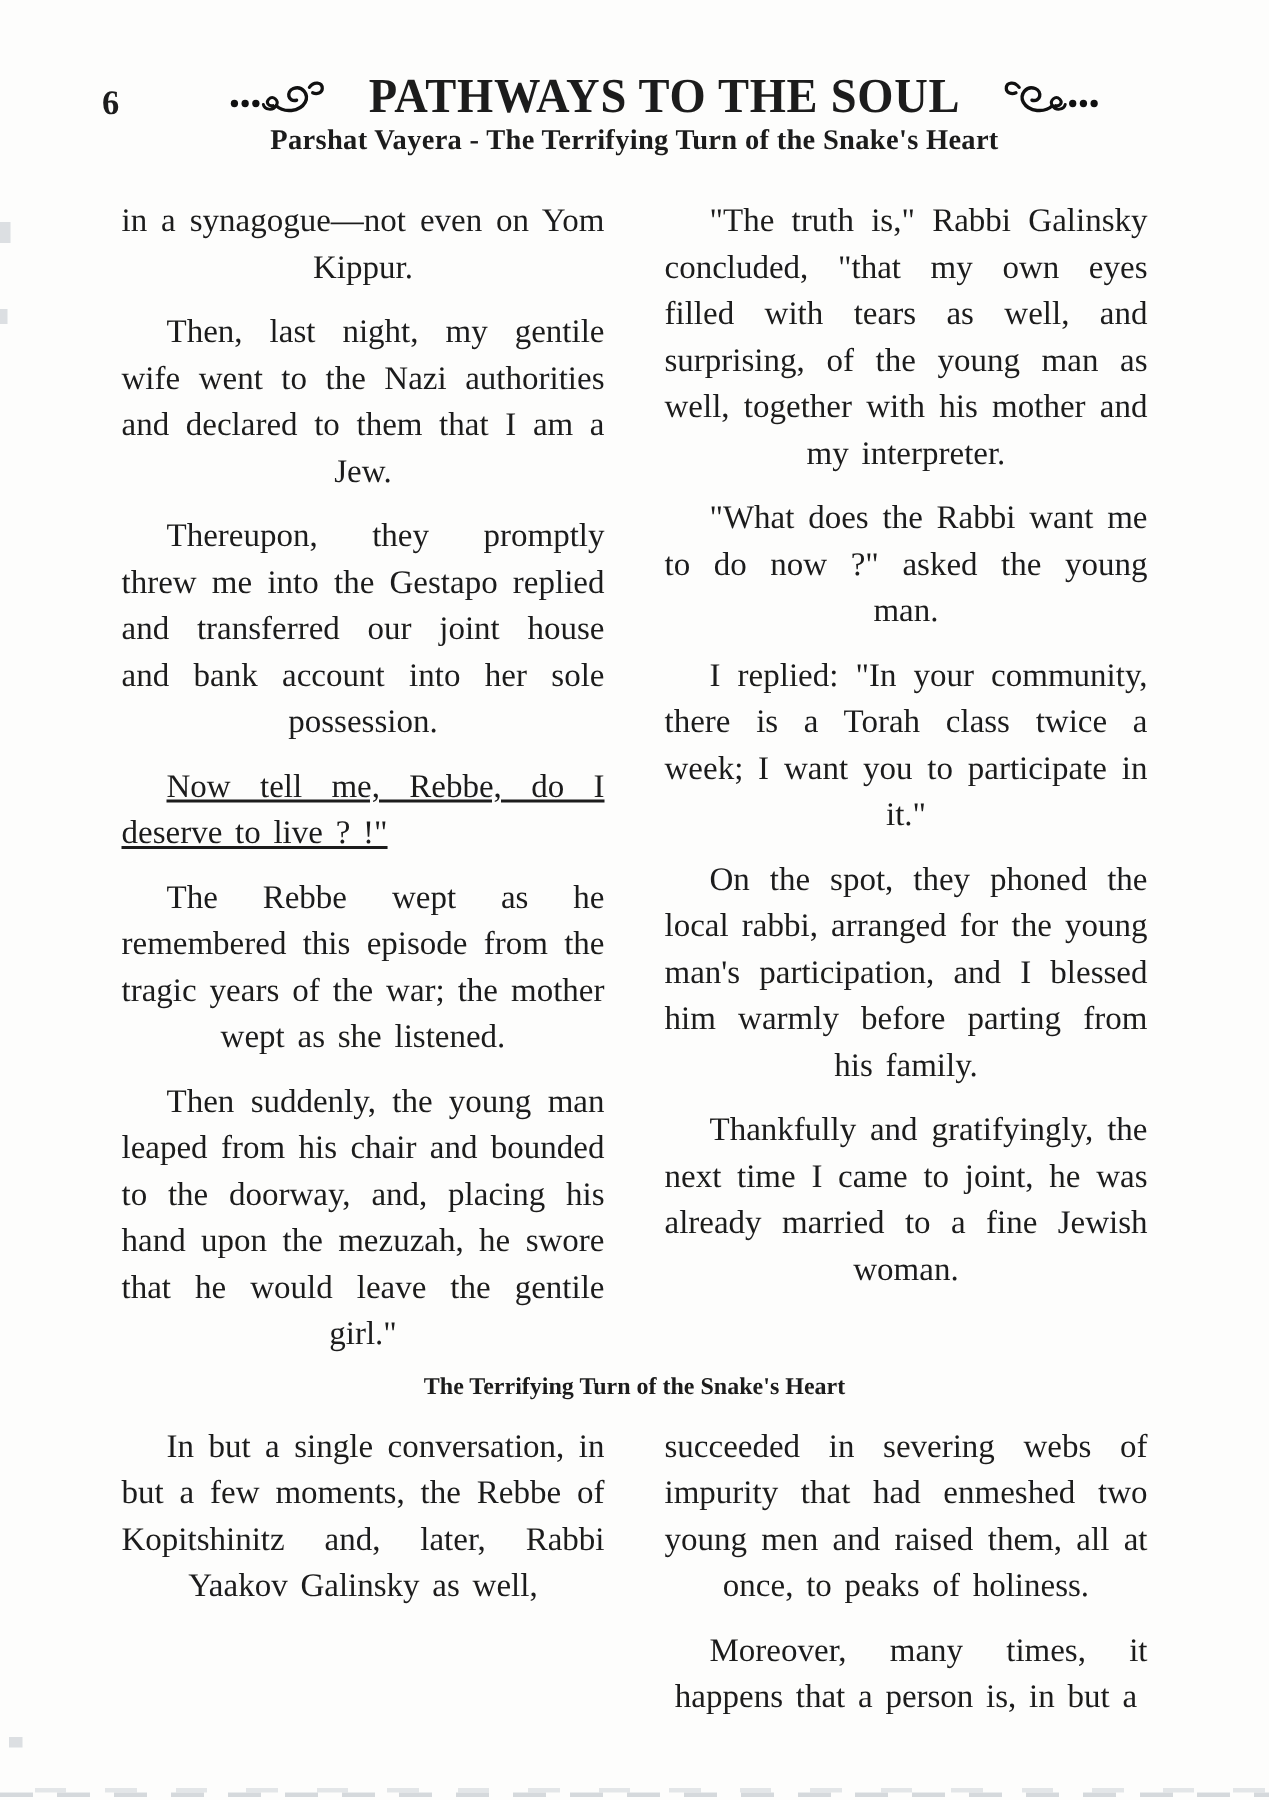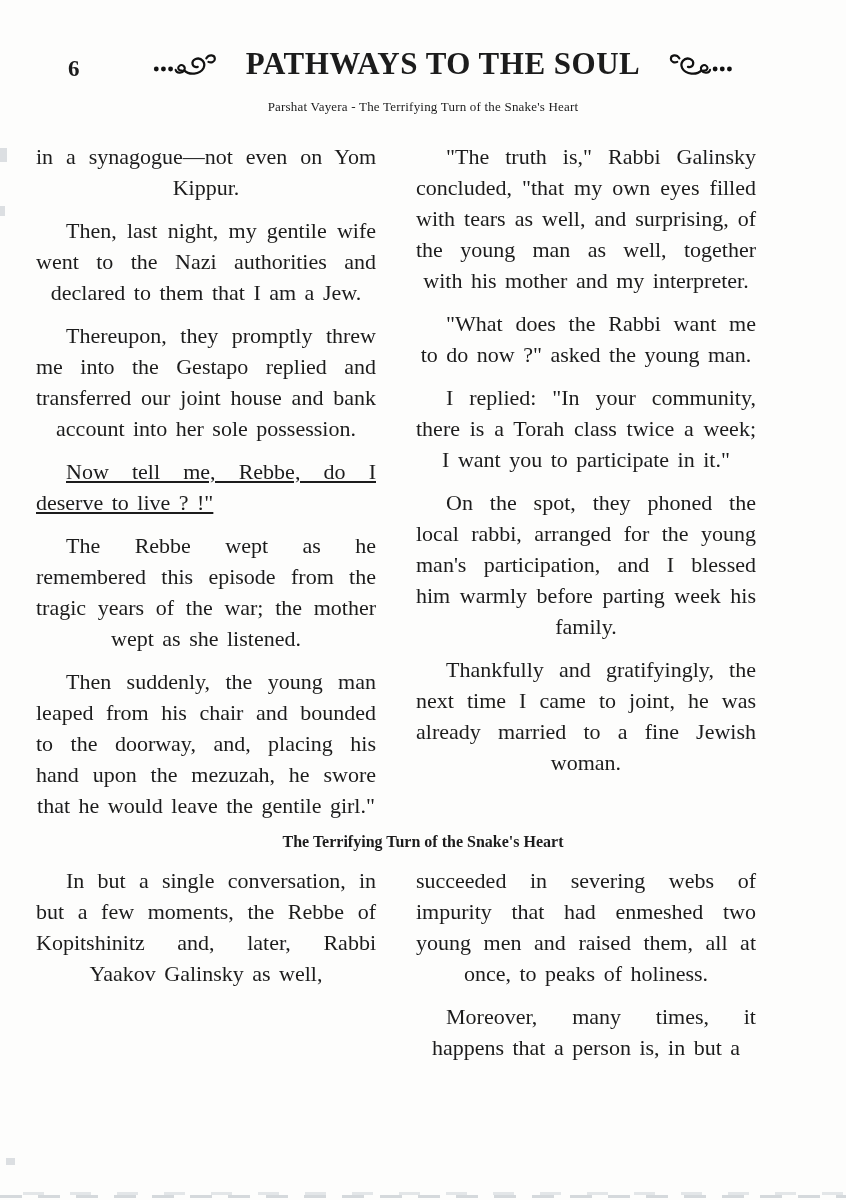--- a/index.html
+++ b/index.html
@@ -21,25 +21,25 @@
     display:flex;align-items:center;justify-content:center;gap:8px;margin-left:40px;
   }
   .book-title{
     font-size:31px;font-weight:bold;letter-spacing:.5px;white-space:nowrap;
     transform:scaleY(1.05);
   }
   .flourish{display:inline-block;line-height:0;}
   .flourish svg{height:30px;width:auto;display:block;}
   .flourish.mirror svg{transform:scaleX(-1);}
   .subtitle{
-    margin-top:17px;font-size:13px;font-weight:normal;letter-spacing:.2px;
+    margin-top:1px;font-size:19px;font-weight:bold;letter-spacing:.2px;
   }
   
   .columns{
-    display:flex;gap:40px;padding:0 36px;
+    display:flex;gap:40px;padding:0 81px;
   }
   .story{margin-top:26px;}
   .col{width:340px;}
   .col p{
     margin:0 0 12px 0;
     font-size:22px;line-height:31px;
     word-spacing:3px;
     text-align:justify;
     text-align-last:center;
     text-indent:30px;
@@ -120,21 +120,21 @@
       <p>Then, last night, my gentile wife went to the Nazi authorities and declared to them that I am a Jew.</p>
       <p>Thereupon, they promptly threw me into the Gestapo replied and transferred our joint house and bank account into her sole possession.</p>
       <p class="last-left">Now tell me, Rebbe, do I deserve to live ? !"</p>
       <p>The Rebbe wept as he remembered this episode from the tragic years of the war; the mother wept as she listened.</p>
       <p>Then suddenly, the young man leaped from his chair and bounded to the doorway, and, placing his hand upon the mezuzah, he swore that he would leave the gentile girl."</p>
     </div>
     <div class="col">
       <p>"The truth is," Rabbi Galinsky concluded, "that my own eyes filled with tears as well, and surprising, of the young man as well, together with his mother and my interpreter.</p>
       <p>"What does the Rabbi want me to do now ?" asked the young man.</p>
       <p>I replied: "In your community, there is a Torah class twice a week; I want you to participate in it."</p>
-      <p>On the spot, they phoned the local rabbi, arranged for the young man's participation, and I blessed him warmly before parting week his family.</p>
+      <p>On the spot, they phoned the local rabbi, arranged for the young man's participation, and I blessed him warmly before parting from his family.</p>
       <p>Thankfully and gratifyingly, the next time I came to joint, he was already married to a fine Jewish woman.</p>
     </div>
   </div>
 
   <h2 class="section-heading">The Terrifying Turn of the Snake's Heart</h2>
 
   <div class="columns">
     <div class="col">
       <p>In but a single conversation, in but a few moments, the Rebbe of Kopitshinitz and, later, Rabbi Yaakov Galinsky as well,</p>
     </div>

